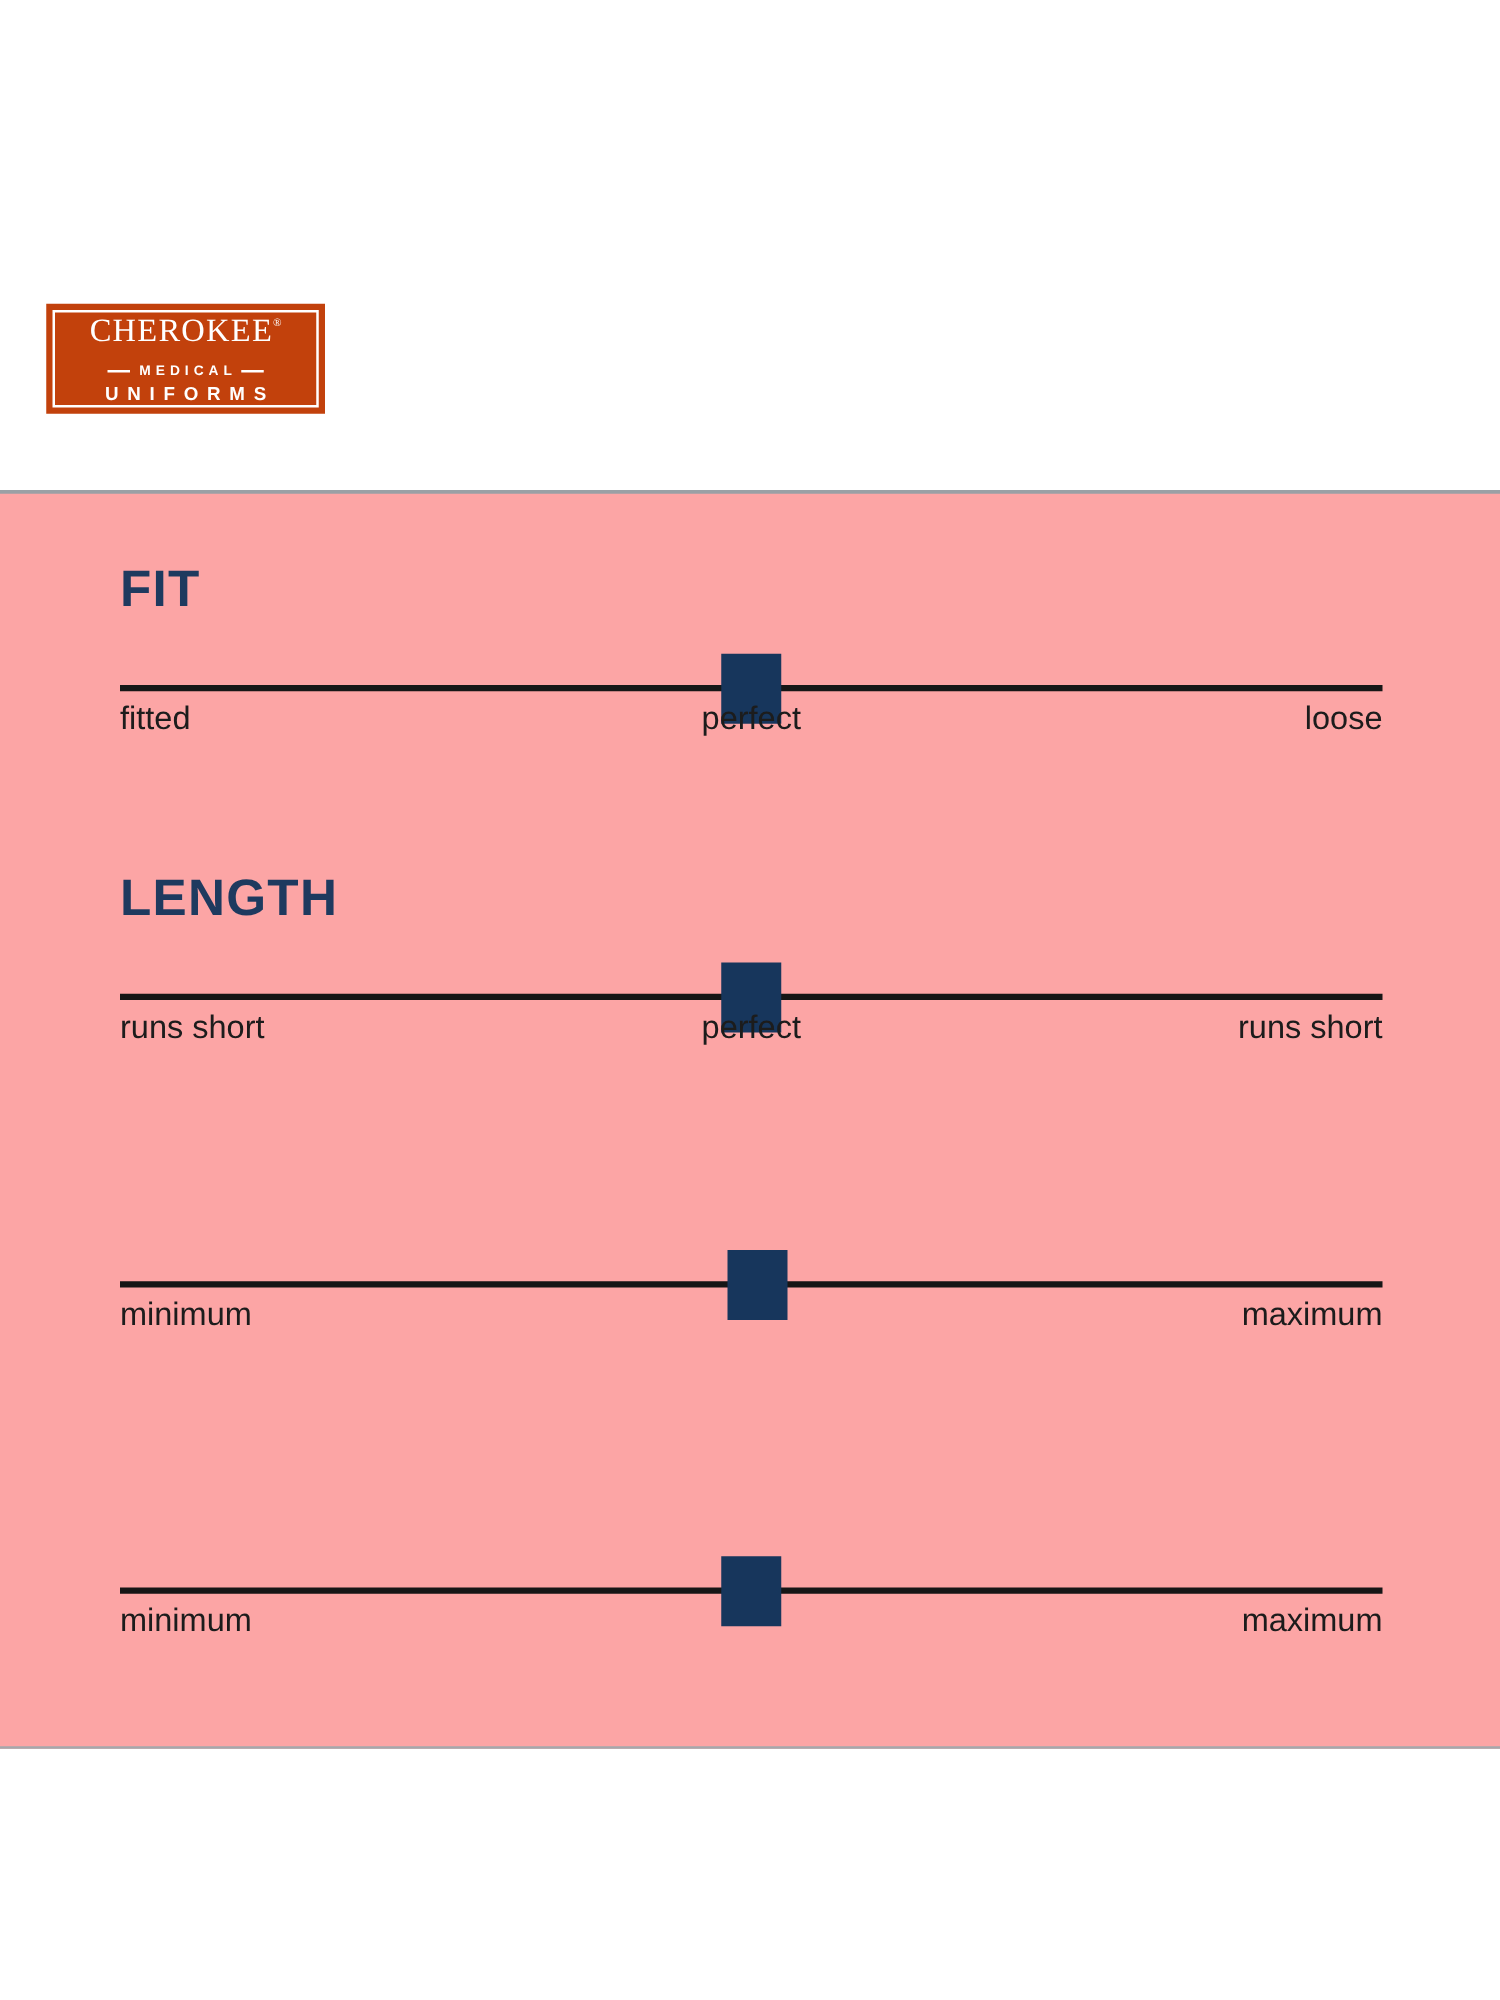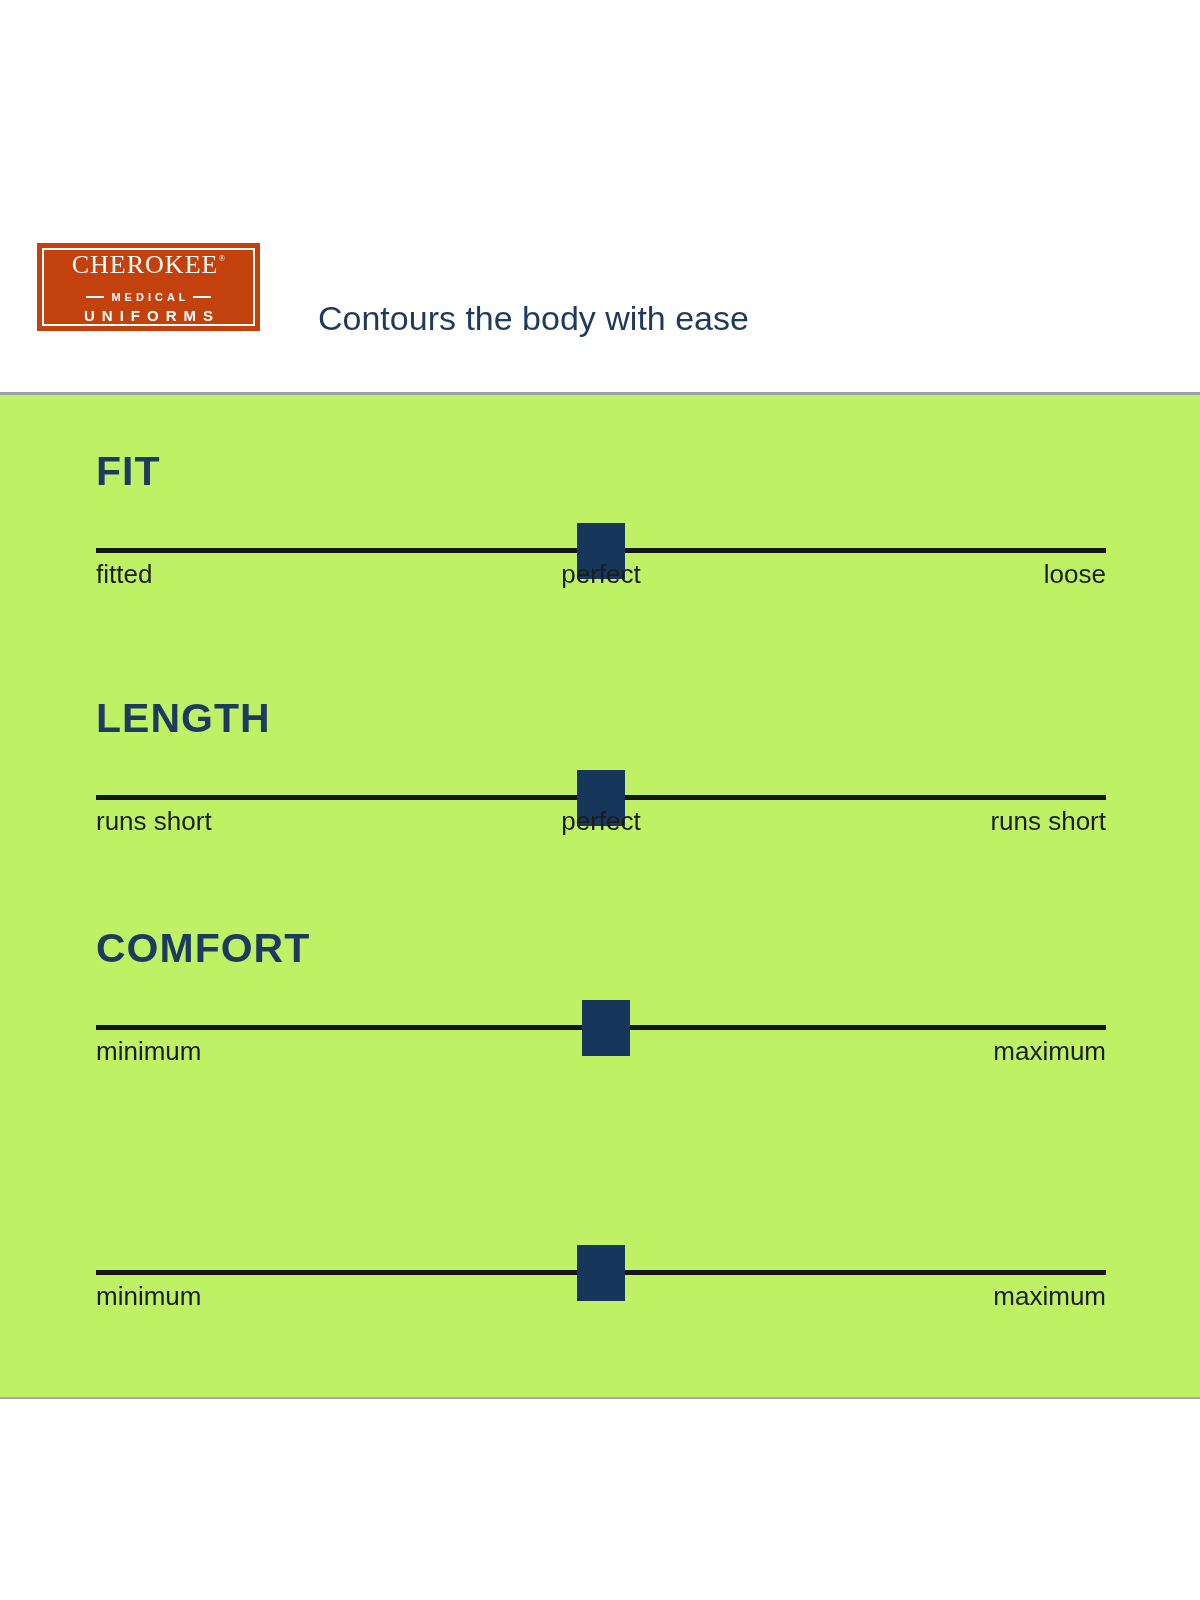--- a/index.html
+++ b/index.html
@@ -45,21 +45,21 @@
     line-height:1.1; white-space:nowrap; letter-spacing:0.5px;
   }
   .subtitle {
     position:absolute; left:318px; top:300px;
     font-size:34px; color:#1e3a5f; line-height:1.1; white-space:nowrap;
   }
 
   
   .panel {
     position:absolute; left:0; top:392px; width:1200px; height:1007px;
-    background:#bef264;
+    background:#fca5a5;
     border-top:3px solid #9aa0a5;
     border-bottom:2px solid #a4a8ac;
   }
 
   .scale { position:absolute; left:96px; width:1010px; height:200px; }
   .scale-0 { top:60px; }
   .scale-1 { top:307px; }
   .scale-2 { top:537px; }
   .scale-3 { top:782px; }
 
@@ -94,21 +94,20 @@
     <div class="logo-inner">
       <div class="logo-brand"><span>CHEROKEE</span><sup>®</sup></div>
       <div class="logo-medical">
         <span class="dash"></span>
         <span class="text">MEDICAL</span>
         <span class="dash"></span>
       </div>
       <div class="logo-uniforms">UNIFORMS</div>
     </div>
   </div>
-  <p class="subtitle">Contours the body with ease</p>
 </header>
 
 <main class="panel">
 
   <section class="scale scale-0">
     <h2 class="scale-heading">FIT</h2>
     <div class="track">
       <div class="track-line"></div>
       <div class="marker" style="left: 50%;"></div>
     </div>
@@ -126,21 +125,20 @@
       <div class="marker" style="left: 50%;"></div>
     </div>
     <div class="labels">
       <span class="label-left">runs short</span>
       <span class="label-center">perfect</span>
       <span class="label-right">runs short</span>
     </div>
   </section>
 
   <section class="scale scale-2">
-    <h2 class="scale-heading">COMFORT</h2>
     <div class="track">
       <div class="track-line"></div>
       <div class="marker" style="left: 50.5%;"></div>
     </div>
     <div class="labels">
       <span class="label-left">minimum</span>
       <span class="label-center"></span>
       <span class="label-right">maximum</span>
     </div>
   </section>

